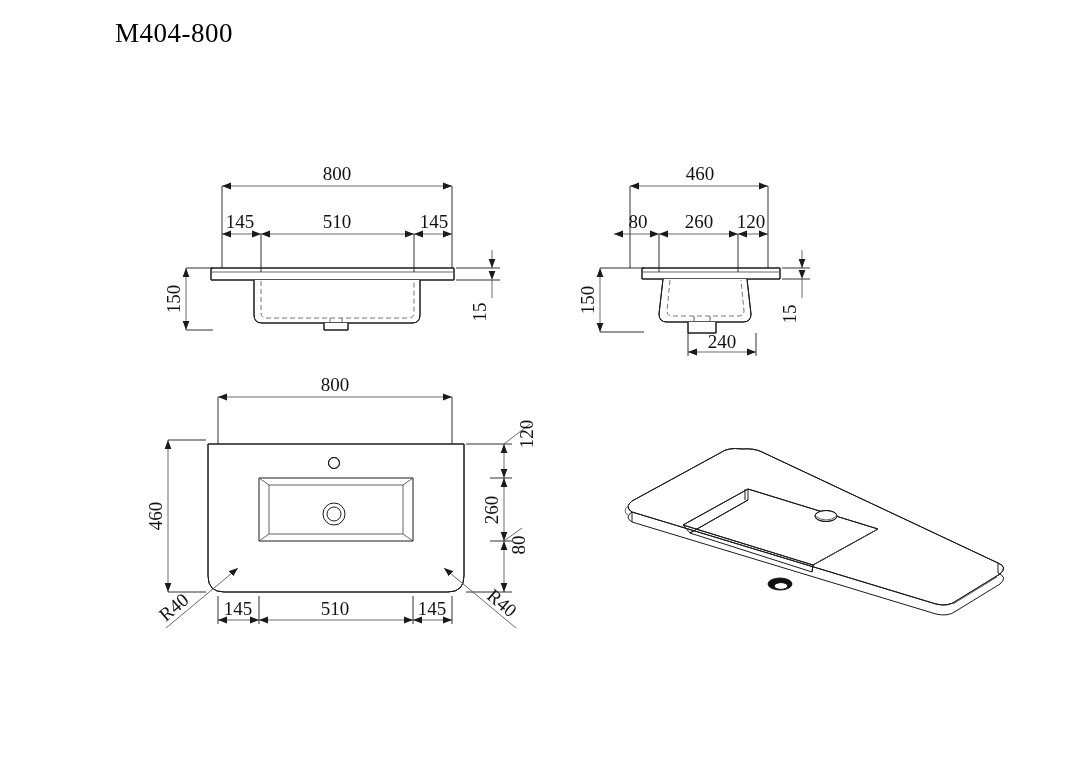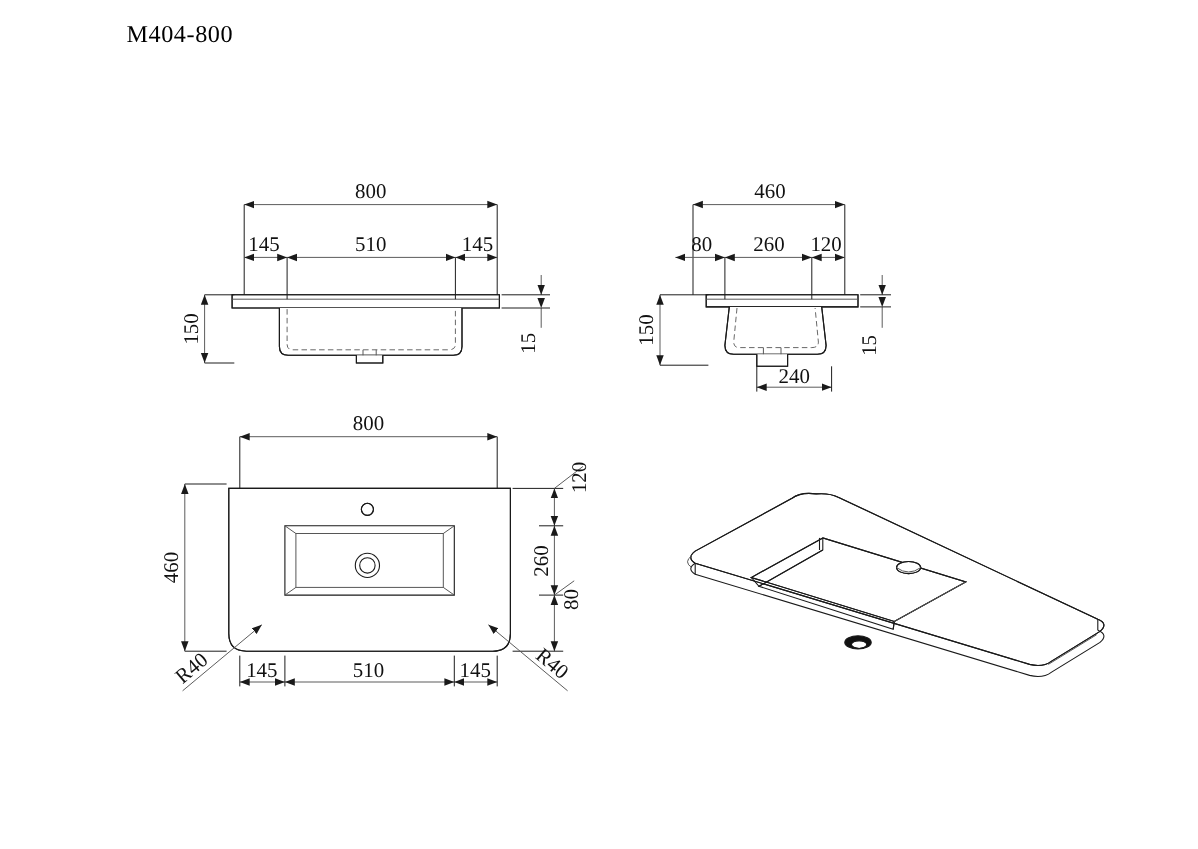--- a/index.html
+++ b/index.html
@@ -17,21 +17,21 @@
     position: relative;
     width: 1089px;
     height: 772px;
     background: #ffffff;
   }
   #title {
     position: absolute;
     left: 115px;
     top: 18px;
     font-family: "Liberation Serif", serif;
-    font-size: 22px;
+    font-size: 27px;
     letter-spacing: 0.5px;
     color: #000000;
     white-space: nowrap;
   }
   svg#drawing {
     position: absolute;
     left: 0;
     top: 0;
     width: 1089px;
     height: 772px;

